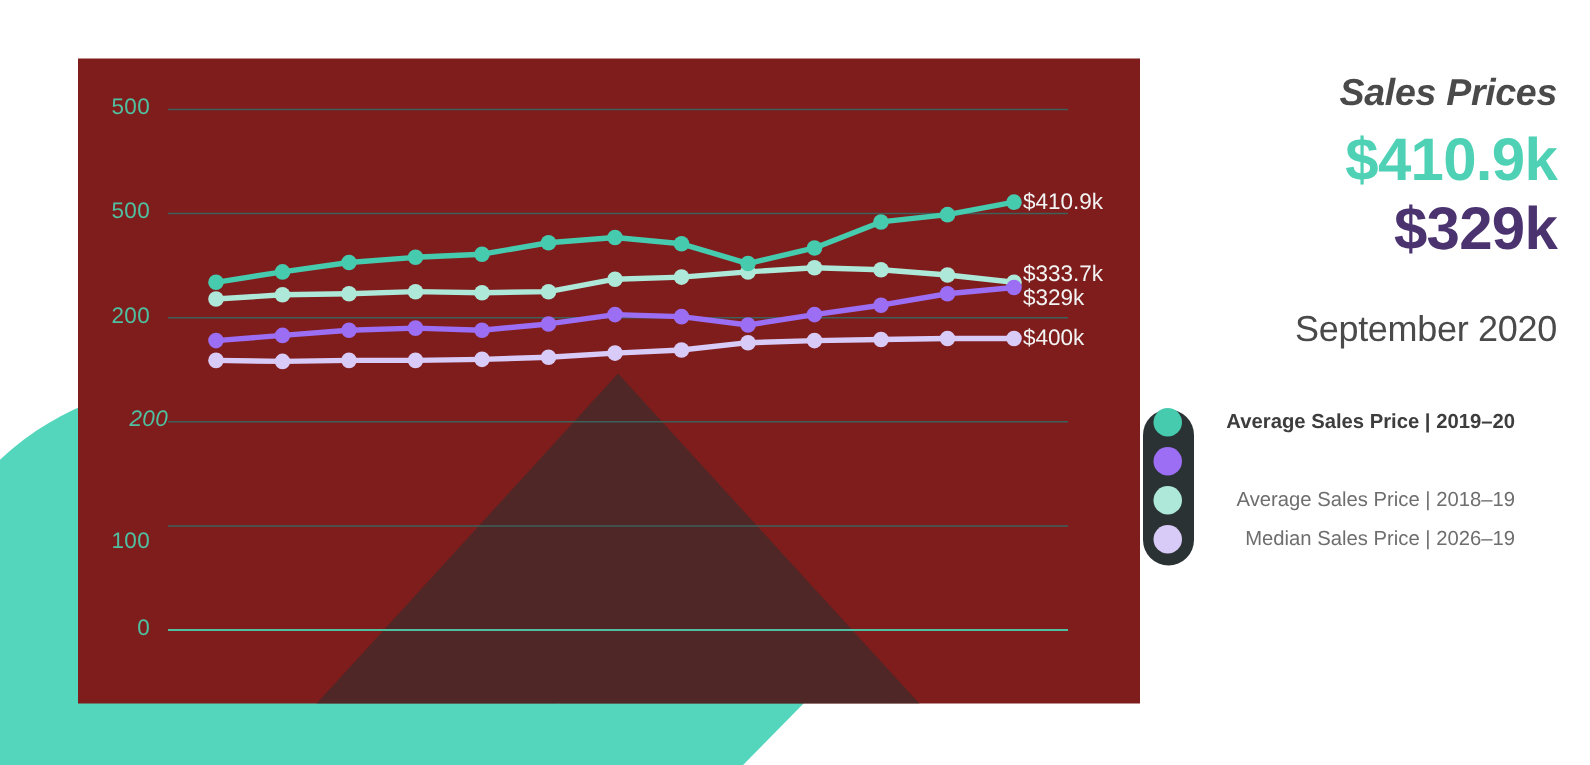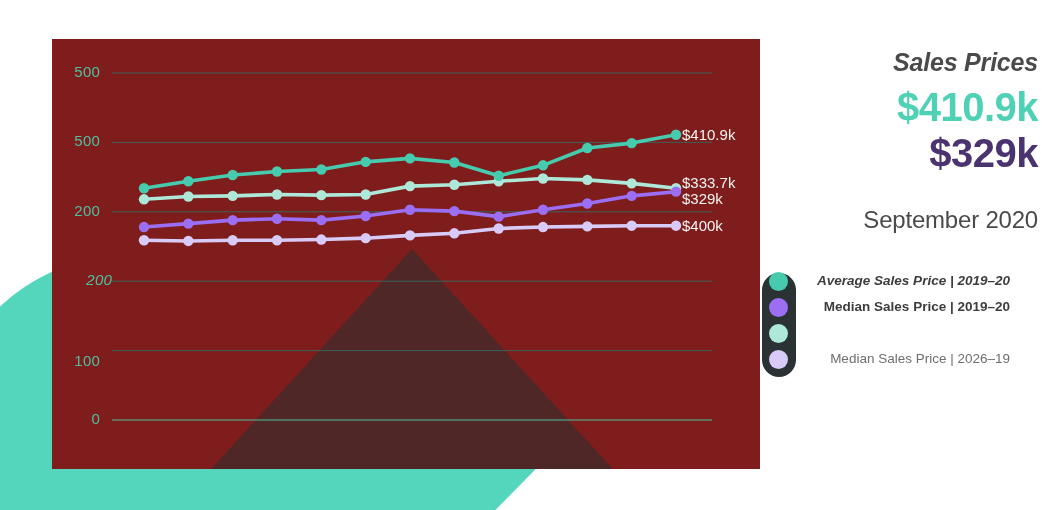--- a/index.html
+++ b/index.html
@@ -255,30 +255,30 @@
   <div class="side">
 
     <div class="side-title">Sales Prices</div>
     <div class="big-teal">$410.9k</div>
     <div class="big-purple">$329k</div>
     <div class="side-date">September 2020</div>
 
     <div class="legend">
       <div class="legend-pill"></div>
       <div id="legend-rows">
-          <div class="legend-row" style="top: 0px; font-style: italic;">
+          <div class="legend-row" style="top: 0px;">
             <span class="legend-dot" style="background: rgb(71, 203, 175);"></span>
             <span class="legend-text bold">Average Sales Price  |  2019–20</span>
           </div>
           <div class="legend-row" style="top: 26px;">
             <span class="legend-dot" style="background: rgb(155, 110, 243);"></span>
-            <span class="legend-text bold">Median Sales Price  |  2019–20</span>
           </div>
           <div class="legend-row" style="top: 52px;">
             <span class="legend-dot" style="background: rgb(173, 232, 216);"></span>
+            <span class="legend-text muted">Average Sales Price  |  2018–19</span>
           </div>
           <div class="legend-row" style="top: 78px;">
             <span class="legend-dot" style="background: rgb(216, 203, 247);"></span>
             <span class="legend-text muted">Median Sales Price  |  2026–19</span>
           </div>
         </div>
     </div>
 
   </div>
 </div>

